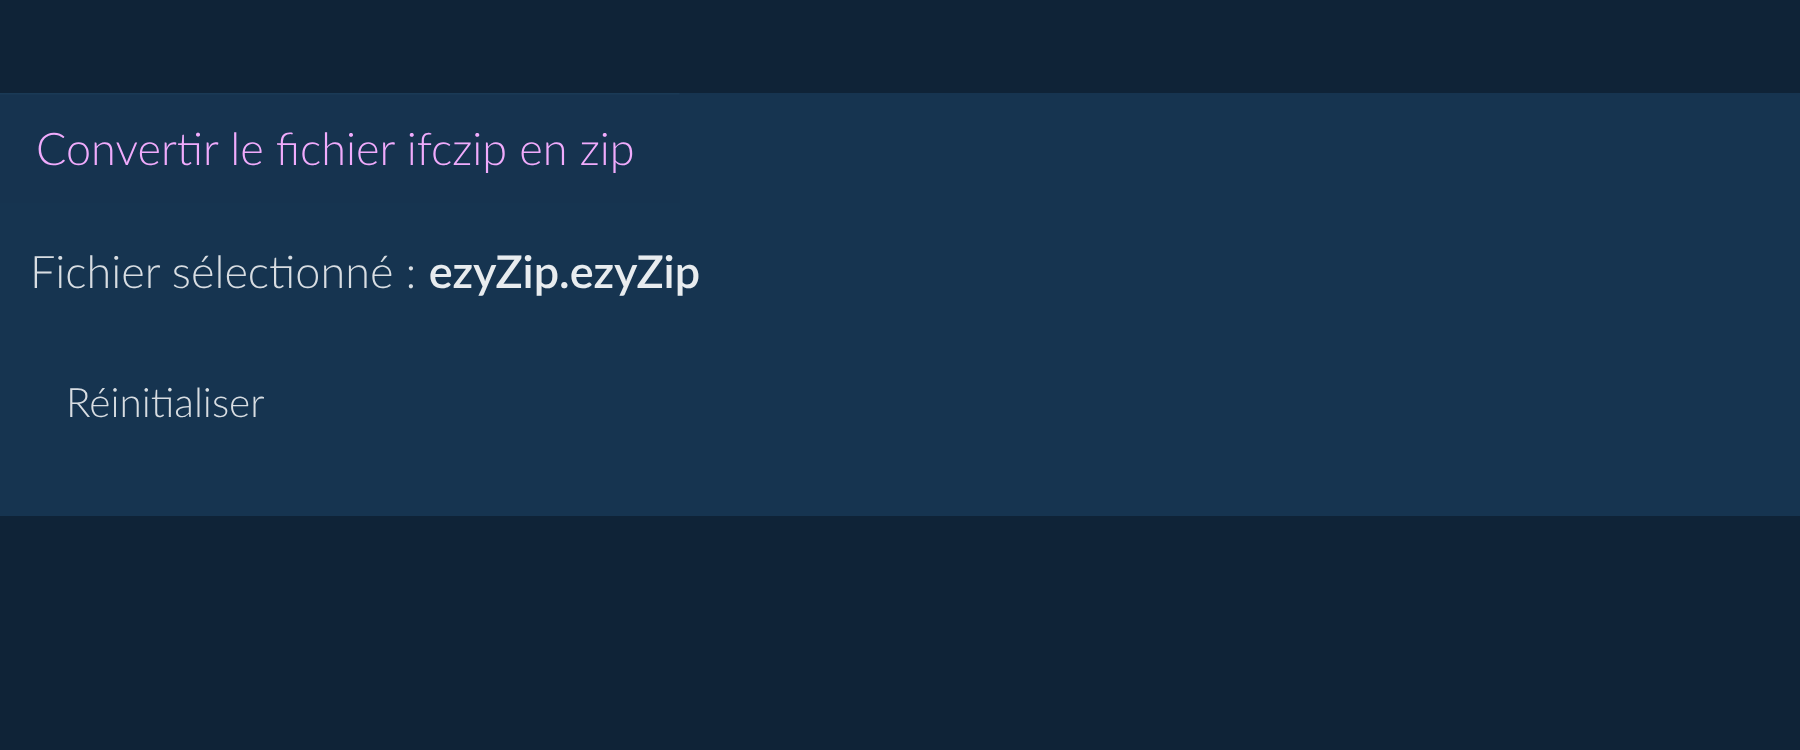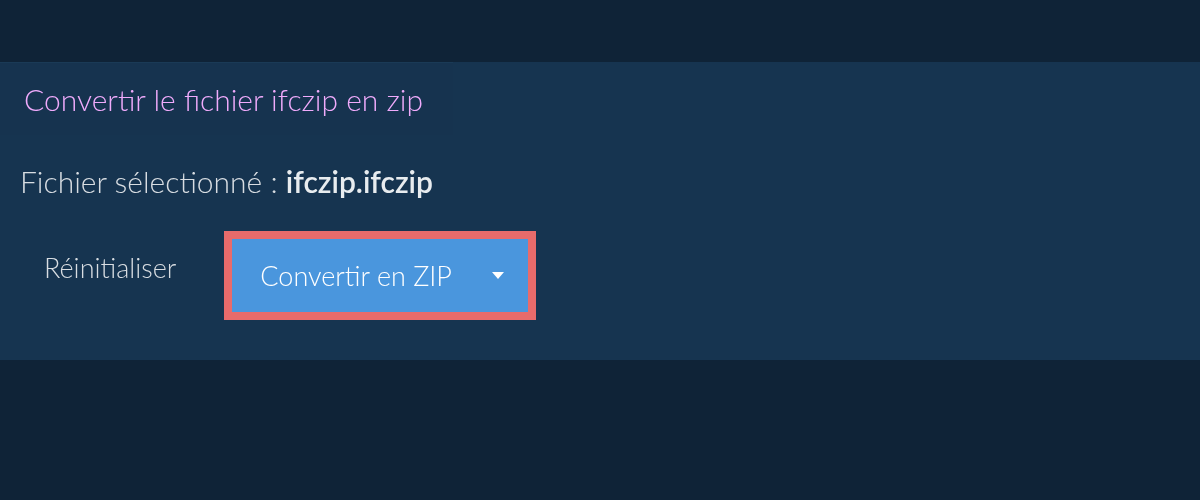--- a/index.html
+++ b/index.html
@@ -33,21 +33,21 @@
       font-size: 30px;
       font-weight: 300;
       color: #d8dde2;
     }
     .selected-file-row .filename {
       font-weight: 600;
       color: #e8ecef;
     }
     .button-row {
       display: flex;
-      align-items: flex-start;
+      align-items: flex-end;
       gap: 0;
       padding-left: 44px;
     }
     .reset-button {
       background: transparent;
       border: none;
       color: #d8dde2;
       font-size: 27px;
       font-weight: 300;
       cursor: pointer;
@@ -83,26 +83,20 @@
     }
   </style>
 </head>
 <body>
 
 <div class="panel">
   <div class="tab-header">
     <span>Convertir le fichier ifczip en zip</span>
   </div>
   <div class="selected-file-row">
-    <span>Fichier sélectionné : </span><span class="filename">ifczip.ifczip</span>
+    <span>Fichier sélectionné : </span><span class="filename">ezyZip.ezyZip</span>
   </div>
   <div class="button-row">
     <button class="reset-button">
       <span>Réinitialiser</span>
     </button>
-    <div class="convert-wrapper">
-      <button class="convert-button">
-        <span>Convertir en ZIP</span>
-        <span class="caret"></span>
-      </button>
-    </div>
   </div>
 </div>
 
 </body></html>

